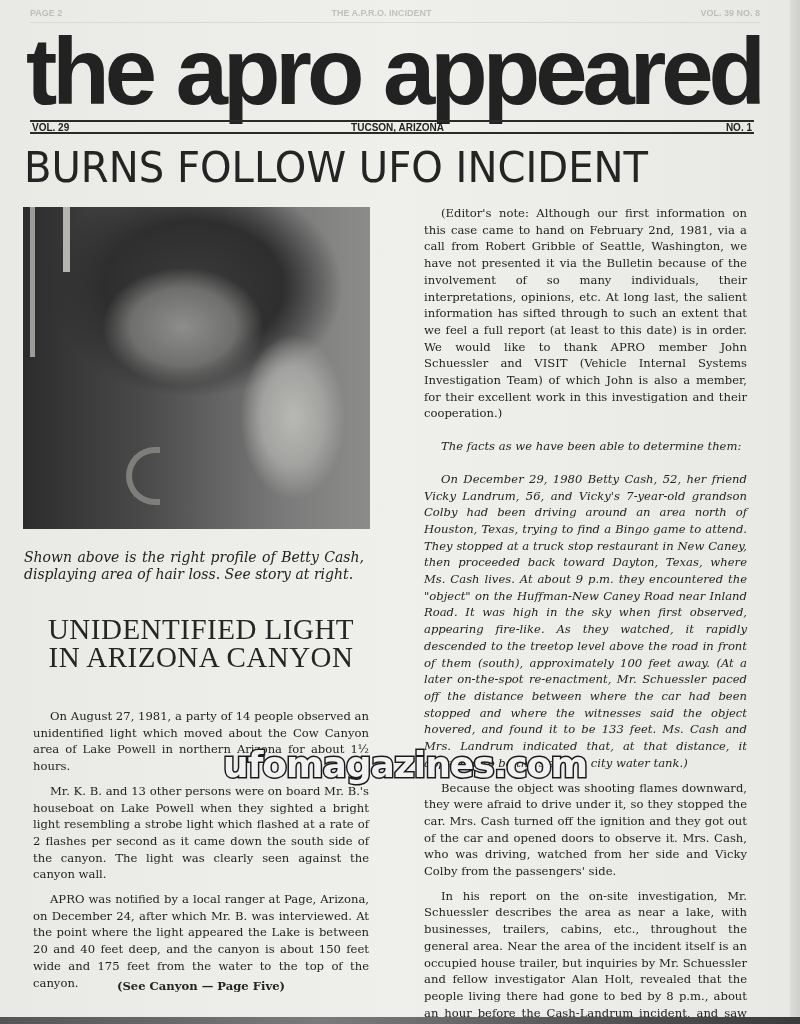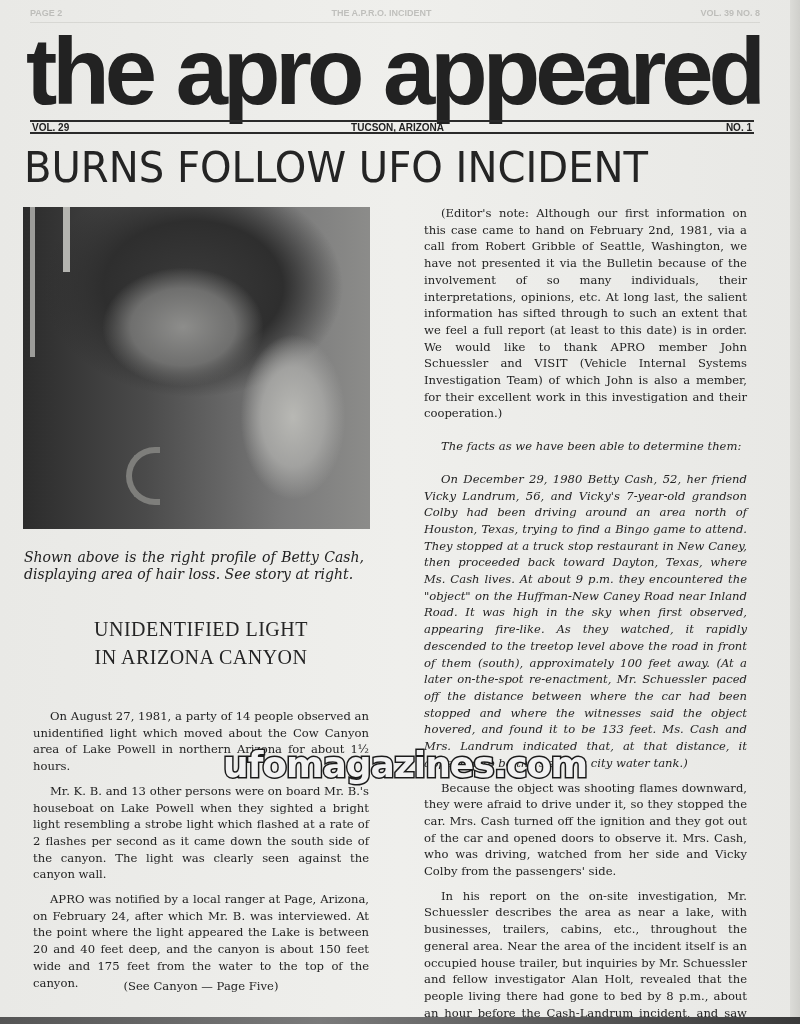--- a/index.html
+++ b/index.html
@@ -12,28 +12,28 @@
   .headline{position:absolute;left:24px;top:142px;width:740px;font-family:"DejaVu Sans",sans-serif;font-size:42px;letter-spacing:0px;line-height:52px;color:#242424;white-space:nowrap;transform:scaleX(0.955);transform-origin:left;}
   .photo{position:absolute;left:23px;top:207px;width:347px;height:322px;background:
     radial-gradient(ellipse 70px 110px at 270px 210px,#b8b8b4 0%,#a2a2a0 45%,transparent 75%),
     radial-gradient(ellipse 95px 70px at 160px 120px,#8d8d8b 0%,#6f6f6e 55%,transparent 85%),
     radial-gradient(ellipse 150px 110px at 170px 80px,#3a3a3a 0%,#2e2e2e 60%,transparent 100%),
     linear-gradient(90deg,#2c2c2c 0%,#4a4a4a 35%,#7a7a7a 75%,#8c8c8a 100%);}
   .photo .bar1{position:absolute;left:7px;top:0;width:5px;height:150px;background:#9c9c99;}
   .photo .bar2{position:absolute;left:40px;top:0;width:7px;height:65px;background:#b4b4b0;}
   .photo .ear{position:absolute;left:103px;top:240px;width:28px;height:46px;border:6px solid #7e7e7b;border-right:none;border-radius:30px 0 0 30px;}
   .caption{position:absolute;left:24px;top:549px;width:340px;font-family:"DejaVu Serif",serif;font-style:italic;font-size:14px;line-height:17px;color:#222;text-align:justify;}
-  .h2{position:absolute;left:24px;top:615px;width:354px;text-align:center;font-family:"Liberation Serif",serif;font-size:20px;line-height:28px;color:#252525;letter-spacing:0.5px;}
+  .h2{position:absolute;left:24px;top:615px;width:354px;text-align:center;font-family:"Liberation Serif",serif;font-size:29px;line-height:28px;color:#252525;letter-spacing:0.5px;}
   .col{position:absolute;font-family:"DejaVu Serif",serif;font-size:11.6px;line-height:16.7px;color:#232323;text-align:justify;}
   .col p{margin:8px;text-indent:17px;}
   .col p.gap{margin-top:16px;font-style:italic;}
   .col p.last{text-align-last:justify;}
   .left{left:25px;top:700px;width:352px;}
   .right{left:416px;top:197px;width:339px;}
-  .seeref{position:absolute;left:24px;top:979px;width:354px;text-align:center;font-family:"DejaVu Serif",serif;font-size:11.6px;color:#232323;}
+  .seeref{position:absolute;left:24px;top:979px;width:354px;text-align:center;font-family:"DejaVu Serif",serif;font-size:11.6px;color:#232323;font-weight:bold;}
   .watermark{position:absolute;left:223px;top:745px;font-family:"DejaVu Sans",sans-serif;font-weight:bold;font-size:36px;letter-spacing:-1px;color:#1b1b1b;-webkit-text-stroke:3px #1b1b1b;line-height:40px;}
   .watermark-inner{position:absolute;left:223px;top:745px;font-family:"DejaVu Sans",sans-serif;font-weight:bold;font-size:36px;letter-spacing:-1px;color:#f1f1f1;line-height:40px;}
   .bottom-edge{position:absolute;left:0;top:1017px;width:800px;height:7px;background:linear-gradient(90deg,#555 0%,#7a7a7a 40%,#3a3a3a 100%);}
   .right-edge{position:absolute;left:790px;top:0;width:10px;height:1024px;background:linear-gradient(90deg,#dcdcd8,#cfcfcb);}
 </style>
 </head>
 <body>
 
 <div class="page">
 
@@ -66,21 +66,21 @@
   <div class="caption">Shown above is the right profile of Betty Cash, displaying area of hair loss. See story at right.</div>
 
   <div class="h2">
     <div>UNIDENTIFIED LIGHT</div>
     <div>IN ARIZONA CANYON</div>
   </div>
 
   <div class="col left">
     <p>On August 27, 1981, a party of 14 people observed an unidentified light which moved about the Cow Canyon area of Lake Powell in northern Arizona for about 1½ hours.</p>
     <p>Mr. K. B. and 13 other persons were on board Mr. B.'s houseboat on Lake Powell when they sighted a bright light resembling a strobe light which flashed at a rate of 2 flashes per second as it came down the south side of the canyon. The light was clearly seen against the canyon wall.</p>
-    <p>APRO was notified by a local ranger at Page, Arizona, on February 24, after which Mr. B. was interviewed. At the point where the light appeared the Lake is between 20 and 40 feet deep, and the canyon is about 150 feet wide and 175 feet from the water to the top of the canyon.</p>
+    <p>APRO was notified by a local ranger at Page, Arizona, on December 24, after which Mr. B. was interviewed. At the point where the light appeared the Lake is between 20 and 40 feet deep, and the canyon is about 150 feet wide and 175 feet from the water to the top of the canyon.</p>
   </div>
 
   <div class="seeref">(See Canyon — Page Five)</div>
 
   <div class="col right">
     <p>(Editor's note: Although our first information on this case came to hand on February 2nd, 1981, via a call from Robert Gribble of Seattle, Washington, we have not presented it via the Bulletin because of the involvement of so many individuals, their interpretations, opinions, etc. At long last, the salient information has sifted through to such an extent that we feel a full report (at least to this date) is in order. We would like to thank APRO member John Schuessler and VISIT (Vehicle Internal Systems Investigation Team) of which John is also a member, for their excellent work in this investigation and their cooperation.)</p>
     <p class="gap">The facts as we have been able to determine them:</p>
     <p class="gap">On December 29, 1980 Betty Cash, 52, her friend Vicky Landrum, 56, and Vicky's 7-year-old grandson Colby had been driving around an area north of Houston, Texas, trying to find a Bingo game to attend. They stopped at a truck stop restaurant in New Caney, then proceeded back toward Dayton, Texas, where Ms. Cash lives. At about 9 p.m. they encountered the "object" on the Huffman-New Caney Road near Inland Road. It was high in the sky when first observed, appearing fire-like. As they watched, it rapidly descended to the treetop level above the road in front of them (south), approximately 100 feet away. (At a later on-the-spot re-enactment, Mr. Schuessler paced off the distance between where the car had been stopped and where the witnesses said the object hovered, and found it to be 133 feet. Ms. Cash and Mrs. Landrum indicated that, at that distance, it appeared to be the size of a city water tank.)</p>
     <p>Because the object was shooting flames downward, they were afraid to drive under it, so they stopped the car. Mrs. Cash turned off the ignition and they got out of the car and opened doors to observe it. Mrs. Cash, who was driving, watched from her side and Vicky Colby from the passengers' side.</p>
     <p>In his report on the on-site investigation, Mr. Schuessler describes the area as near a lake, with businesses, trailers, cabins, etc., throughout the general area. Near the area of the incident itself is an occupied house trailer, but inquiries by Mr. Schuessler and fellow investigator Alan Holt, revealed that the people living there had gone to bed by 8 p.m., about an hour before the Cash-Landrum incident, and saw nothing.</p>

